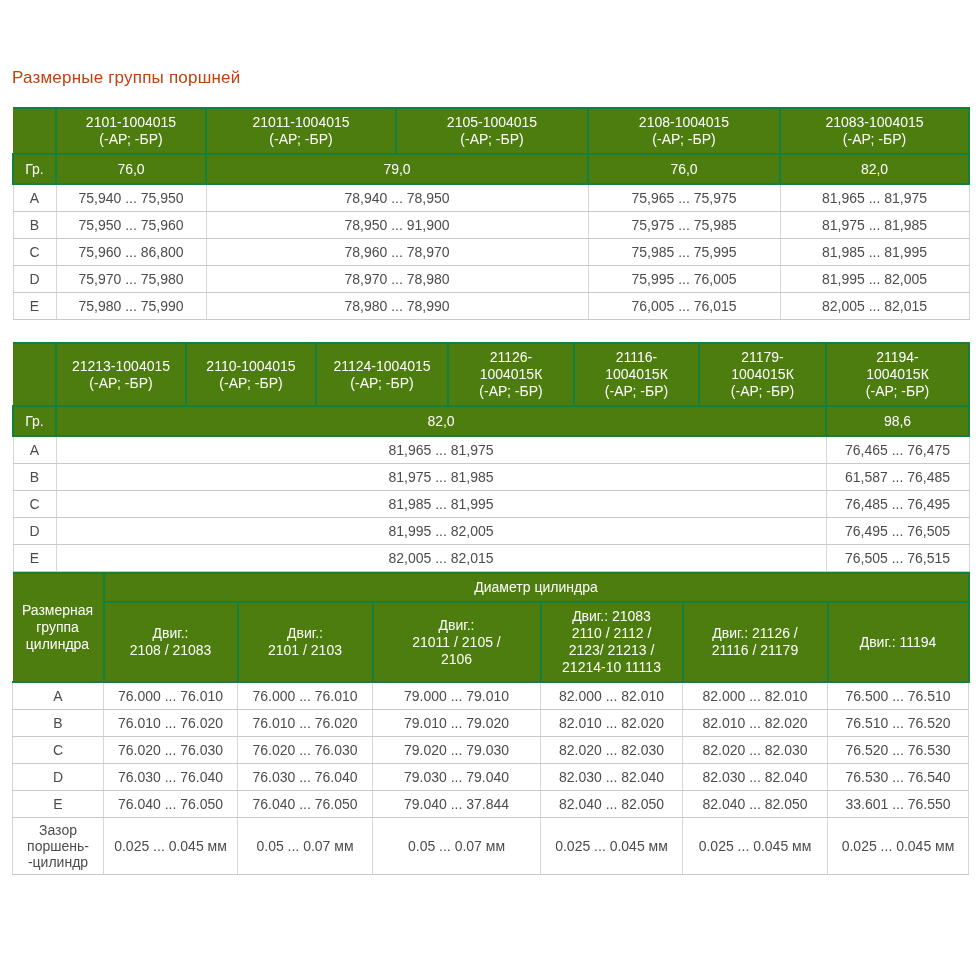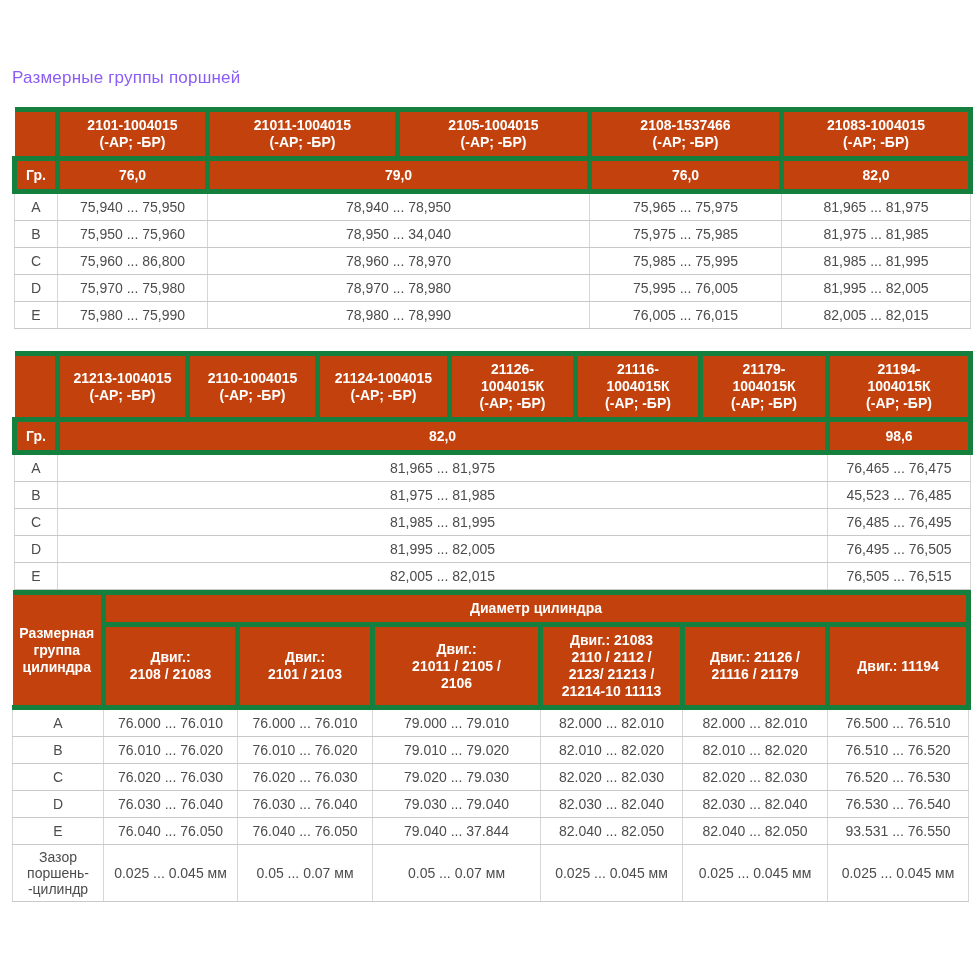--- a/index.html
+++ b/index.html
@@ -1,21 +1,21 @@
 <!DOCTYPE html>
 <html lang="ru"><head>
 <meta charset="utf-8">
 <style>
   html,body{margin:0;padding:0;background:#ffffff;}
   body{font-family:"Liberation Sans",sans-serif;color:#4c4c4c;}
   .page{width:956px;padding:66px 12px 40px 12px;}
-  h2.sec-title{font-size:17px;font-weight:400;color:#8b5cf6;margin:0 0 17px 0;line-height:24px;letter-spacing:.2px;}
+  h2.sec-title{font-size:17px;font-weight:400;color:#c2410c;margin:0 0 17px 0;line-height:24px;letter-spacing:.2px;}
   table{border-collapse:collapse;width:956px;table-layout:fixed;}
-  th.hd{background:#c2410c;color:#ffffff;font-weight:700;font-size:14px;line-height:17px;
-        border:5px solid #15803d;white-space:pre-line;padding:5px 3px;text-align:center;vertical-align:middle;}
+  th.hd{background:#4d7c0f;color:#ffffff;font-weight:400;font-size:14px;line-height:17px;
+        border:2px solid #15803d;white-space:pre-line;padding:5px 3px;text-align:center;vertical-align:middle;}
   th.hd.corner{border-left:none;}
   tr.grp th.hd{padding:4px 3px;height:20px;margin-top:24px;}
   td.val{font-size:14px;color:#4c4c4c;text-align:center;border:1px solid #d6d6d6;
          border-top:1px solid #c9c9c9;border-bottom:1px solid #c9c9c9;padding:4px 3px;height:18px;
          background:#ffffff;white-space:pre-line;line-height:16px;}
   td.letter{font-size:14px;color:#4c4c4c;}
   .gap-t2{margin-top:22px;}
   .title-2{margin-top:42px;}
   .small-label{font-size:13px;line-height:15px;}
 </style>
@@ -37,21 +37,21 @@
     </colgroup>
     <tbody>
         <tr>
       <th class="hd corner"></th>
       <th class="hd">2101-1004015
 (-АР; -БР)</th>
       <th class="hd">21011-1004015
 (-АР; -БР)</th>
       <th class="hd">2105-1004015
 (-АР; -БР)</th>
-      <th class="hd">2108-1537466
+      <th class="hd">2108-1004015
 (-АР; -БР)</th>
       <th class="hd">21083-1004015
 (-АР; -БР)</th>
     </tr>
     <tr class="grp">
       <th class="hd">Гр.</th>
       <th class="hd">76,0</th>
       <th class="hd" colspan="2">79,0</th>
       <th class="hd">76,0</th>
       <th class="hd">82,0</th>
@@ -59,21 +59,21 @@
     <tr>
       <td class="val letter">A</td>
       <td class="val">75,940 ... 75,950</td>
       <td class="val" colspan="2">78,940 ... 78,950</td>
       <td class="val">75,965 ... 75,975</td>
       <td class="val">81,965 ... 81,975</td>
     </tr>
     <tr>
       <td class="val letter">B</td>
       <td class="val">75,950 ... 75,960</td>
-      <td class="val" colspan="2">78,950 ... 34,040</td>
+      <td class="val" colspan="2">78,950 ... 91,900</td>
       <td class="val">75,975 ... 75,985</td>
       <td class="val">81,975 ... 81,985</td>
     </tr>
     <tr>
       <td class="val letter">C</td>
       <td class="val">75,960 ... 86,800</td>
       <td class="val" colspan="2">78,960 ... 78,970</td>
       <td class="val">75,985 ... 75,995</td>
       <td class="val">81,985 ... 81,995</td>
     </tr>
@@ -133,21 +133,21 @@
       <th class="hd">98,6</th>
     </tr>
     <tr>
       <td class="val letter">A</td>
       <td class="val" colspan="6">81,965 ... 81,975</td>
       <td class="val">76,465 ... 76,475</td>
     </tr>
     <tr>
       <td class="val letter">B</td>
       <td class="val" colspan="6">81,975 ... 81,985</td>
-      <td class="val">45,523 ... 76,485</td>
+      <td class="val">61,587 ... 76,485</td>
     </tr>
     <tr>
       <td class="val letter">C</td>
       <td class="val" colspan="6">81,985 ... 81,995</td>
       <td class="val">76,485 ... 76,495</td>
     </tr>
     <tr>
       <td class="val letter">D</td>
       <td class="val" colspan="6">81,995 ... 82,005</td>
       <td class="val">76,495 ... 76,505</td>
@@ -230,21 +230,21 @@
       <td class="val">82.030 ... 82.040</td>
       <td class="val">76.530 ... 76.540</td>
     </tr>
     <tr>
       <td class="val letter">E</td>
       <td class="val">76.040 ... 76.050</td>
       <td class="val">76.040 ... 76.050</td>
       <td class="val">79.040 ... 37.844</td>
       <td class="val">82.040 ... 82.050</td>
       <td class="val">82.040 ... 82.050</td>
-      <td class="val">93.531 ... 76.550</td>
+      <td class="val">33.601 ... 76.550</td>
     </tr>
     <tr>
       <td class="val small-label">Зазор
 поршень-
 -цилиндр</td>
       <td class="val">0.025 ... 0.045 мм</td>
       <td class="val">0.05 ... 0.07 мм</td>
       <td class="val">0.05 ... 0.07 мм</td>
       <td class="val">0.025 ... 0.045 мм</td>
       <td class="val">0.025 ... 0.045 мм</td>

